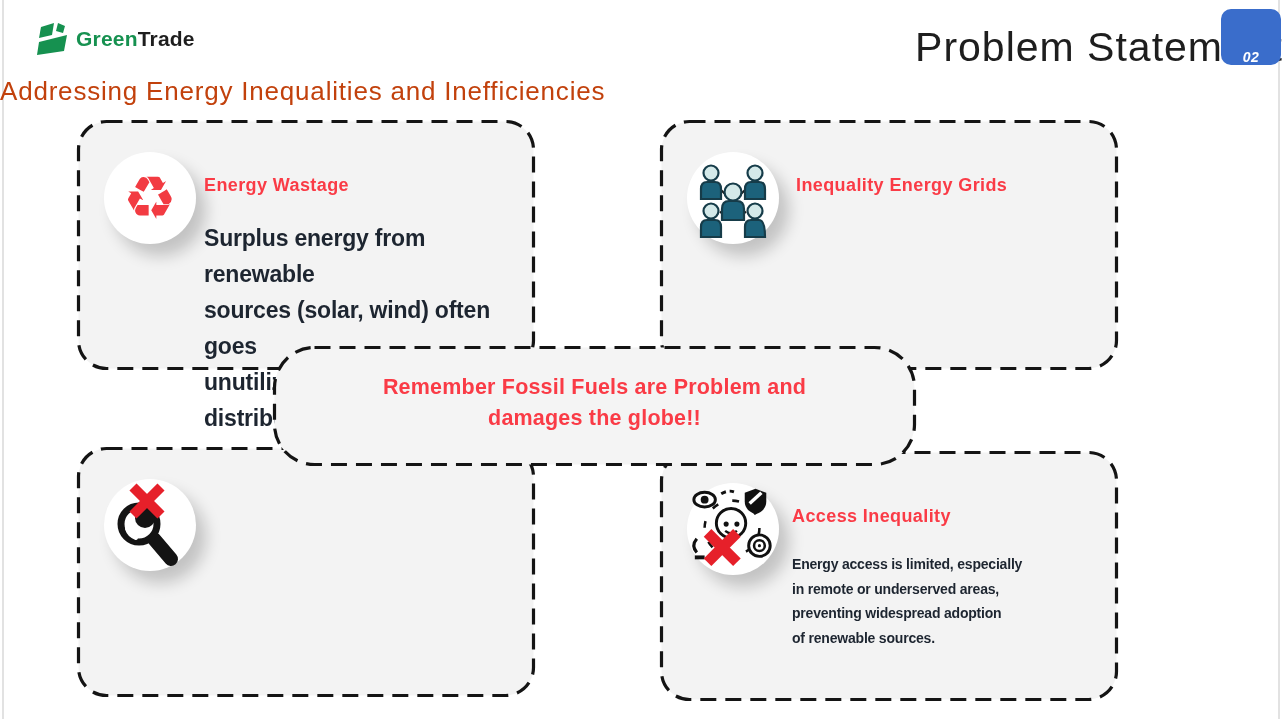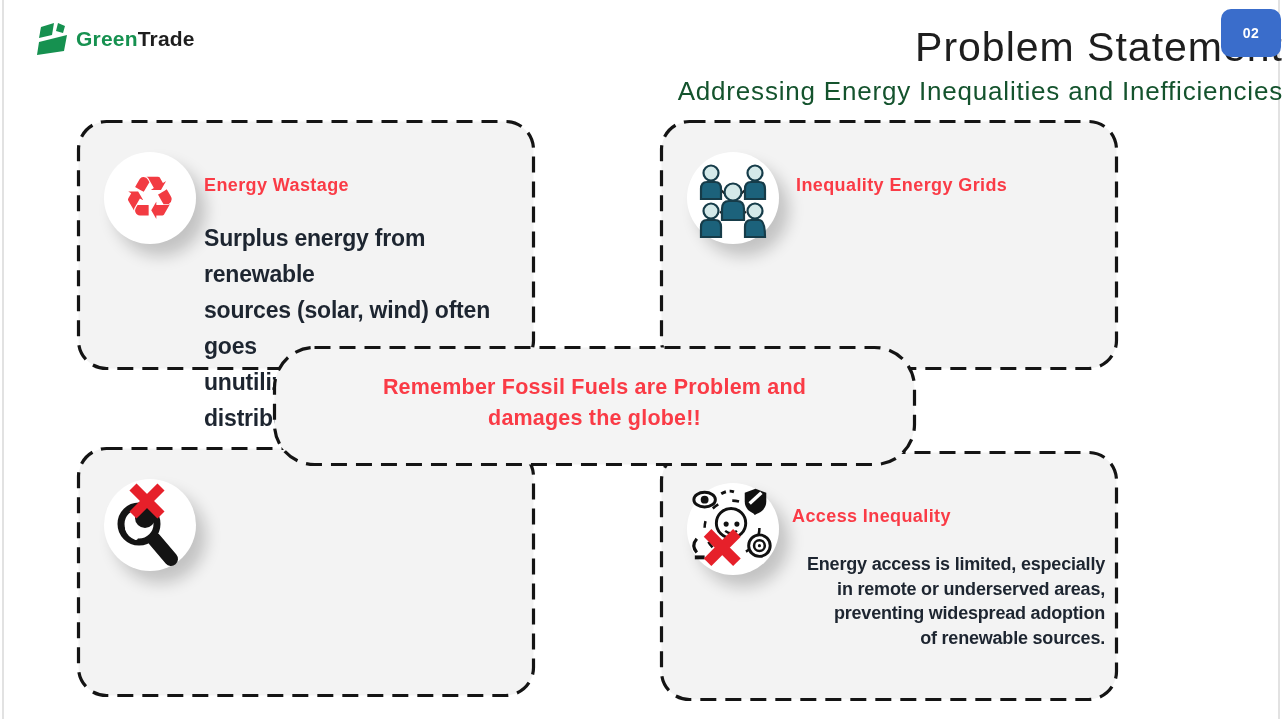--- a/index.html
+++ b/index.html
@@ -26,27 +26,27 @@
   
   .logo{position:absolute;left:37px;top:20px;display:flex;align-items:center;gap:3px;}
   .logo-mark{width:36px;height:38px;display:block;}
   .logo-text{font-size:21px;font-weight:bold;letter-spacing:.2px;color:var(--title-ink);white-space:nowrap;}
   .logo-text .green{color:var(--logo-green);}
   .page-title{
     position:absolute;left:0;right:0;top:24px;text-align:right;
     font-size:41px;font-weight:normal;letter-spacing:1px;color:var(--title-ink);
   }
   .page-subtitle{
-    position:absolute;left:0;right:0;top:76px;text-align:right;
-    font-size:26px;font-weight:400;letter-spacing:.8px;color:#14532d;
+    position:absolute;left:0;right:0;top:76px;text-align:left;
+    font-size:26px;font-weight:400;letter-spacing:.8px;color:#c2410c;
   }
   .page-badge{
-    position:absolute;right:2px;top:9px;width:60px;height:48px;background:var(--badge-blue);
-    border-radius:10px;display:flex;align-items:center;justify-content:center;
-    color:#ffffff;font-size:14px;font-weight:bold;letter-spacing:.5px;
+    position:absolute;right:2px;top:9px;width:60px;height:56px;background:var(--badge-blue);
+    border-radius:10px;display:flex;align-items:flex-end;justify-content:center;
+    color:#ffffff;font-size:14px;font-weight:bold;letter-spacing:.5px;font-style:italic;
   }
 
   
   .card{position:absolute;width:460px;height:252px;}
   .card--c1{left:76px;top:119px;}
   .card--c2{left:659px;top:119px;}
   .card--c3{left:76px;top:446px;}
   .card--c4{left:659px;top:450px;}
   .card-border{position:absolute;left:0;top:0;}
   .icon-circle{
@@ -64,21 +64,21 @@
   .card-title{
     color:var(--accent-red);font-size:18px;font-weight:bold;letter-spacing:.4px;
     line-height:28px;margin:0 0 21px;white-space:nowrap;
   }
   .card--c3 .card-title{margin-bottom:26px;}
   .card--c4 .card-title{margin-bottom:22px;}
   .card-body{
     color:var(--ink);font-size:23px;font-weight:bold;letter-spacing:-.2px;
     line-height:36px;white-space:pre-line;
   }
-  .card--c4 .card-body{font-size:18px;line-height:24.5px;text-align:right;}
+  .card--c4 .card-body{font-size:14px;line-height:24.5px;}
 
   
   .callout{position:absolute;left:272px;top:345px;width:645px;height:122px;}
   .callout-text{
     position:absolute;left:0;right:0;top:27px;text-align:center;
     color:var(--accent-red);font-size:21.5px;font-weight:bold;letter-spacing:.2px;
     line-height:31px;white-space:pre-line;
   }
 </style>
 </head>

